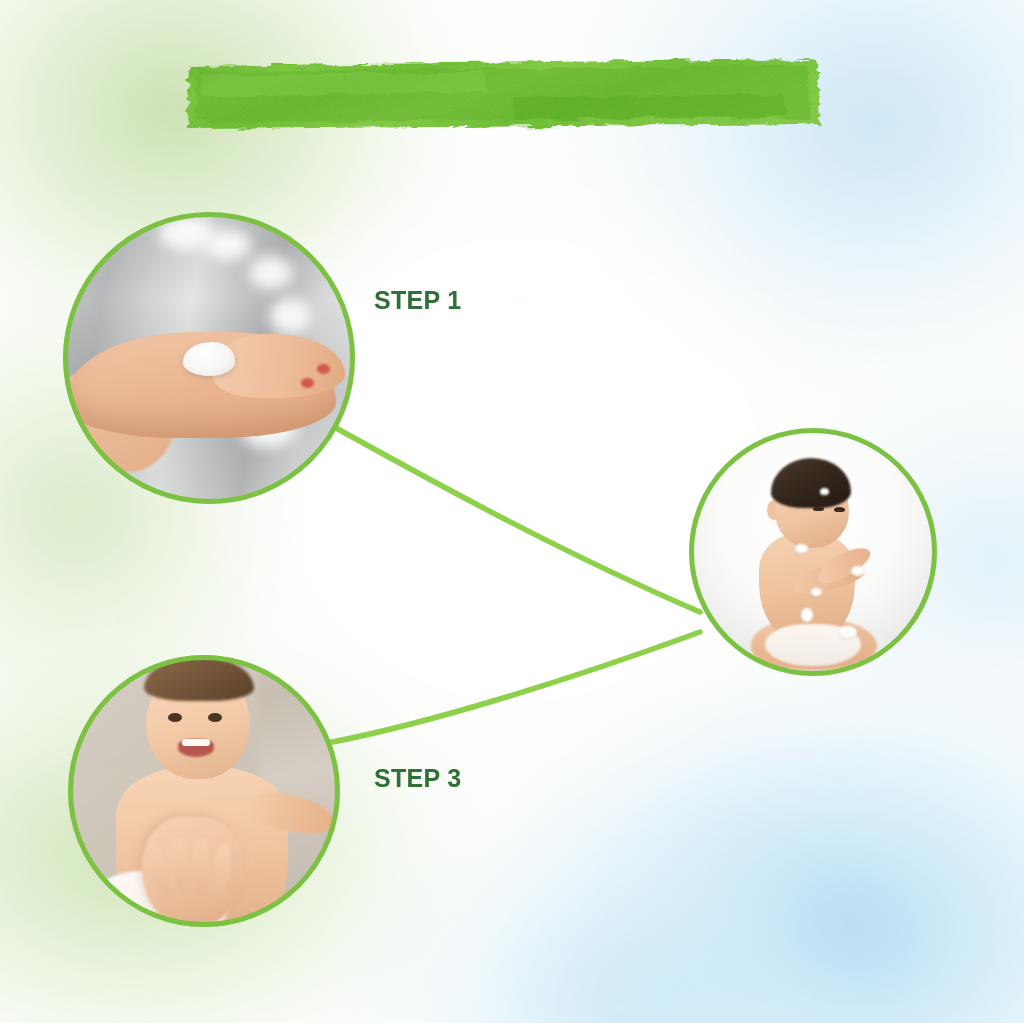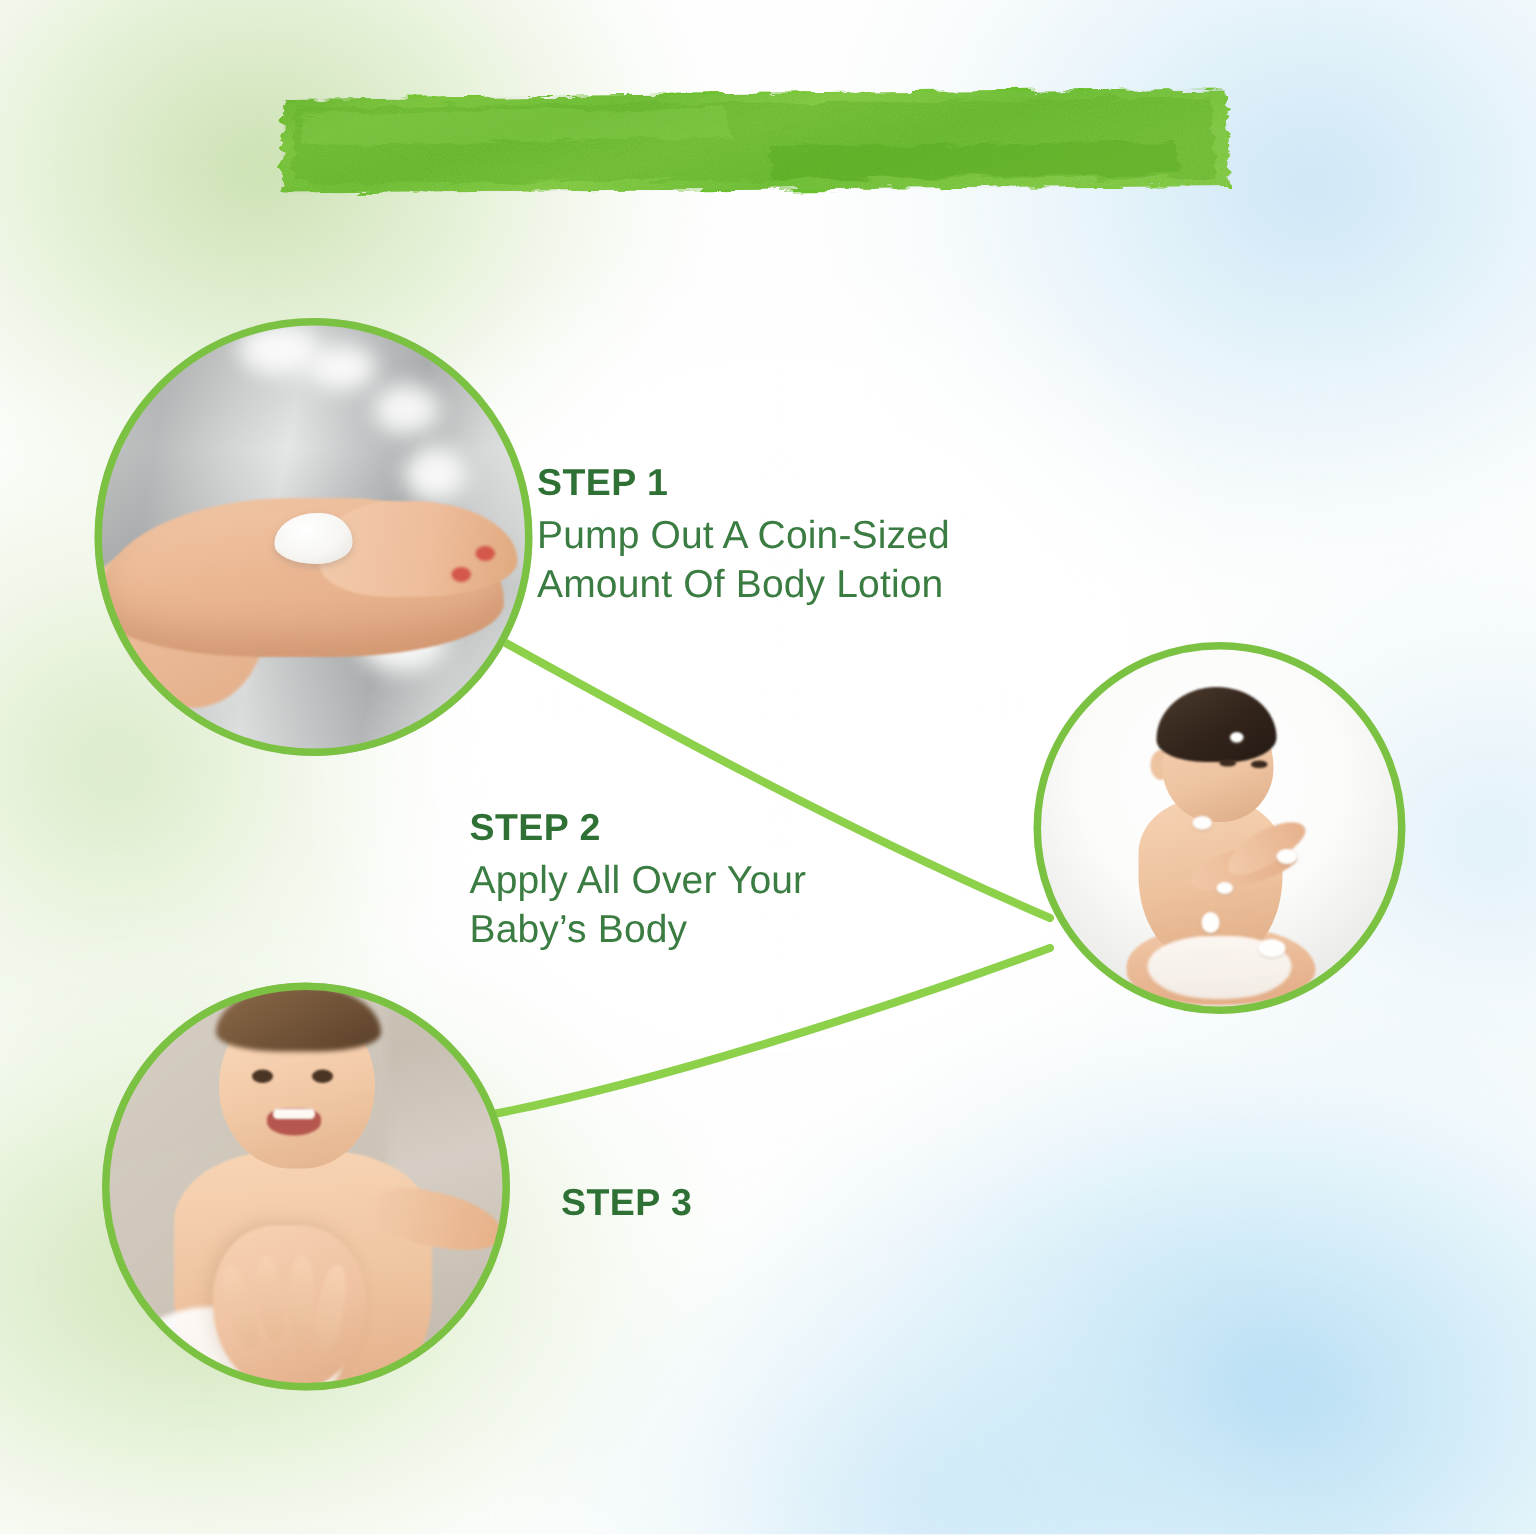--- a/index.html
+++ b/index.html
@@ -438,23 +438,23 @@
     color: #3a7c41;
     font-family: "Liberation Sans", sans-serif;
     font-weight: normal;
     font-size: 26px;
     letter-spacing: .1px;
     line-height: 1.30;
     margin: 0;
     white-space: pre-line;
   }
 
-  #step-1 { left: 358px; top: 286px; width: 400px; margin-top: 22px; }
+  #step-1 { left: 374px; top: 286px; width: 400px; }
   #step-2 { left: 313px; top: 538px; width: 400px; }
-  #step-3 { left: 374px; top: 788px; width: 400px; }
+  #step-3 { left: 374px; top: 764px; width: 400px; }
 </style>
 </head>
 <body>
 
 <div id="poster">
 
   <div class="bg-layer">
     <div class="wash-green-tl"></div>
     <div class="wash-green-l"></div>
     <div class="wash-green-bl"></div>
@@ -572,27 +572,20 @@
       <div class="b3-finger" style="left:84px; top:188px; transform:rotate(-16deg);"></div>
       <div class="b3-finger" style="left:104px; top:182px; transform:rotate(-7deg);"></div>
       <div class="b3-finger" style="left:124px; top:182px; transform:rotate(2deg);"></div>
       <div class="b3-finger" style="left:144px; top:188px; transform:rotate(10deg);"></div>
     </div>
   </div>
   <div class="circle-ring" id="ring-3"></div>
 
   <div class="step-block" id="step-1">
     <p class="step-label">STEP 1</p>
-    <p class="step-desc">Pump Out A Coin-Sized
-Amount Of Body Lotion</p>
-  </div>
-
-  <div class="step-block" id="step-2">
-    <p class="step-label">STEP 2</p>
-    <p class="step-desc">Apply All Over Your
-Baby’s Body</p>
-  </div>
+  </div>
+
 
   <div class="step-block" id="step-3">
     <p class="step-label">STEP 3</p>
   </div>
 
 </div>
 
 </body></html>

